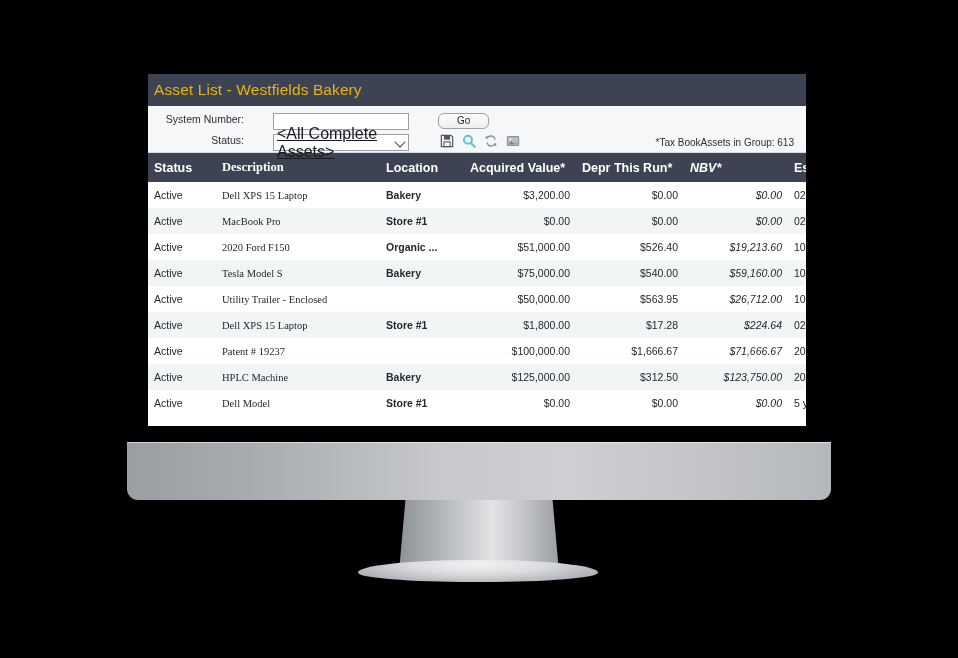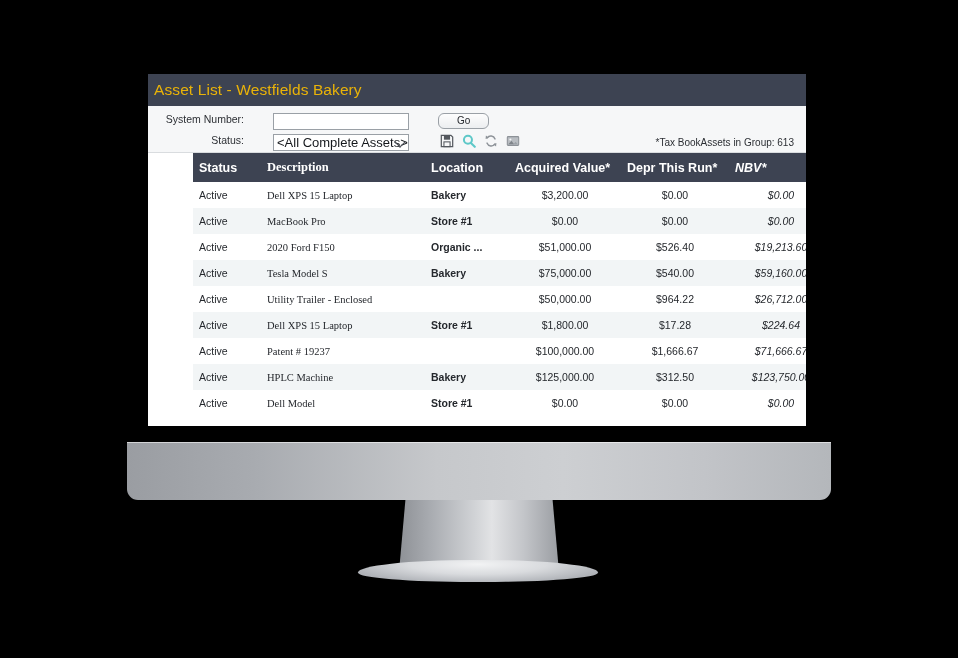--- a/index.html
+++ b/index.html
@@ -103,53 +103,53 @@
     padding:1px 18px;
     line-height:12px;
     cursor:pointer;
   }
   .sel-wrap{
     position:relative; width:136px; height:17px;
     border:1px solid #9aa0a6; background:#ffffff;
     display:flex; align-items:center;
     box-sizing:border-box;
   }
-  .sel-val{ font-size:13px; color:#15181c; padding-left:3px; }
+  .sel-val{ font-size:16px; color:#15181c; padding-left:3px;text-decoration:underline; }
   .sel-arrow{
     position:absolute; right:4px; top:50%;
     width:7px;height:7px;margin-top:-5px;
     border-right:1.6px solid #4a4f57;
     border-bottom:1.6px solid #4a4f57;
     transform:rotate(45deg);
   }
   .icon-strip{ display:flex; align-items:center; gap:8px; margin-left:8px; }
   .tbicon{ width:14px;height:14px; display:block; cursor:pointer; }
 
   #meta{
     position:absolute; right:12px; bottom:4px;
     font-size:10px; color:#2c2f34;
     display:flex; gap:0;
   }
 
   
-  table.grid{ border-collapse:collapse; width:663px; table-layout:fixed;margin-left:45px; }
+  table.grid{ border-collapse:collapse; width:663px; table-layout:fixed; }
   table.grid th{
     background:#3d4352; color:#ffffff;
     font-size:12.5px; font-weight:bold;
     text-align:left; padding:7px 6px;
     height:13px;
   }
   table.grid td{
     font-size:10.5px; color:#25282d;
     padding:7px 6px; height:12px;
     white-space:nowrap; overflow:hidden;
   }
   tr.odd td{ background:#ffffff; }
   tr.even td{ background:#f2f5f6; }
-  .num{ text-align:center; }
+  .num{ text-align:right; }
   .c-status{width:56px;} .c-desc{width:152px;font-family:Liberation Serif, serif;} .c-loc{width:72px;font-weight:bold;}
   .c-acq{width:100px;} .c-depr{width:96px;} .c-nbv{width:92px;font-style:italic;} .c-life{width:95px;}
 </style>
 </head>
 <body>
 
 <div id="monitor">
   <div class="bezel"></div>
 
   <div id="screen">
@@ -257,21 +257,21 @@
               <td class="c-acq num">$75,000.00</td>
               <td class="c-depr num">$540.00</td>
               <td class="c-nbv num">$59,160.00</td>
               <td class="c-life">10 yrs 00 m</td>
             </tr>
             <tr class="odd">
               <td class="c-status">Active</td>
               <td class="c-desc">Utility Trailer - Enclosed</td>
               <td class="c-loc"></td>
               <td class="c-acq num">$50,000.00</td>
-              <td class="c-depr num">$964.22</td>
+              <td class="c-depr num">$563.95</td>
               <td class="c-nbv num">$26,712.00</td>
               <td class="c-life">10 yrs 00 m</td>
             </tr>
             <tr class="even">
               <td class="c-status">Active</td>
               <td class="c-desc">Dell XPS 15 Laptop</td>
               <td class="c-loc">Store #1</td>
               <td class="c-acq num">$1,800.00</td>
               <td class="c-depr num">$17.28</td>
               <td class="c-nbv num">$224.64</td>

